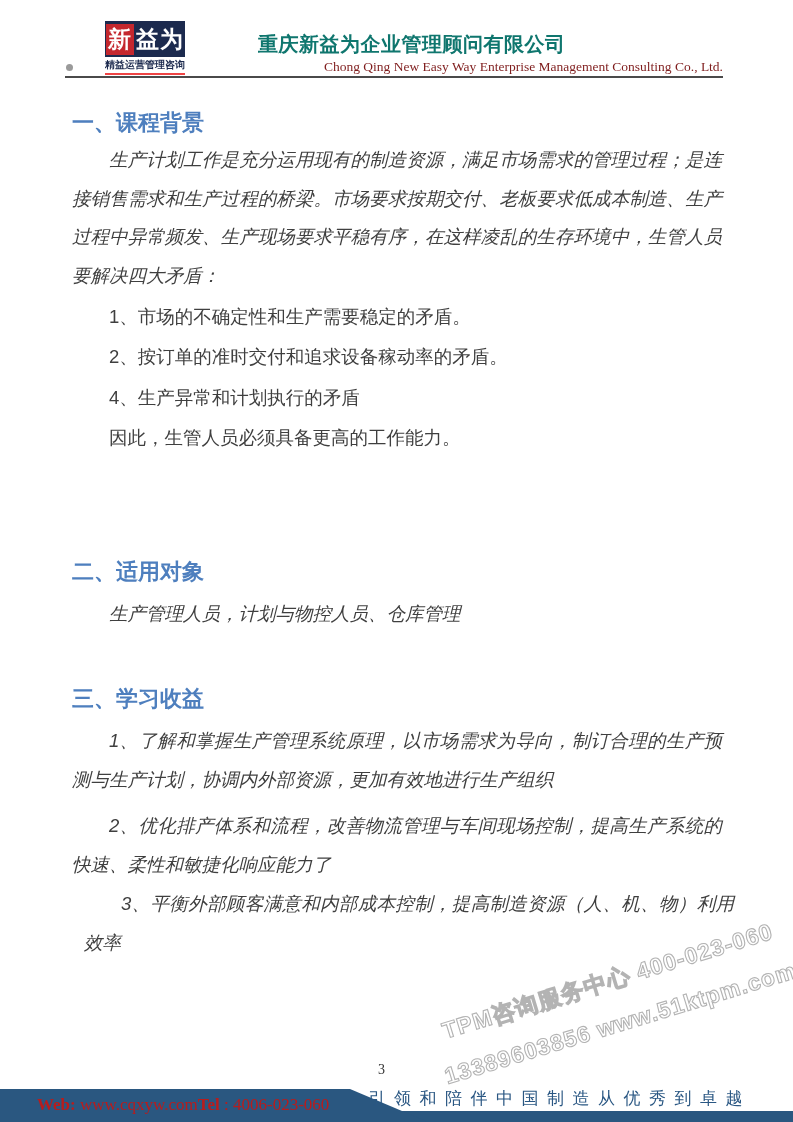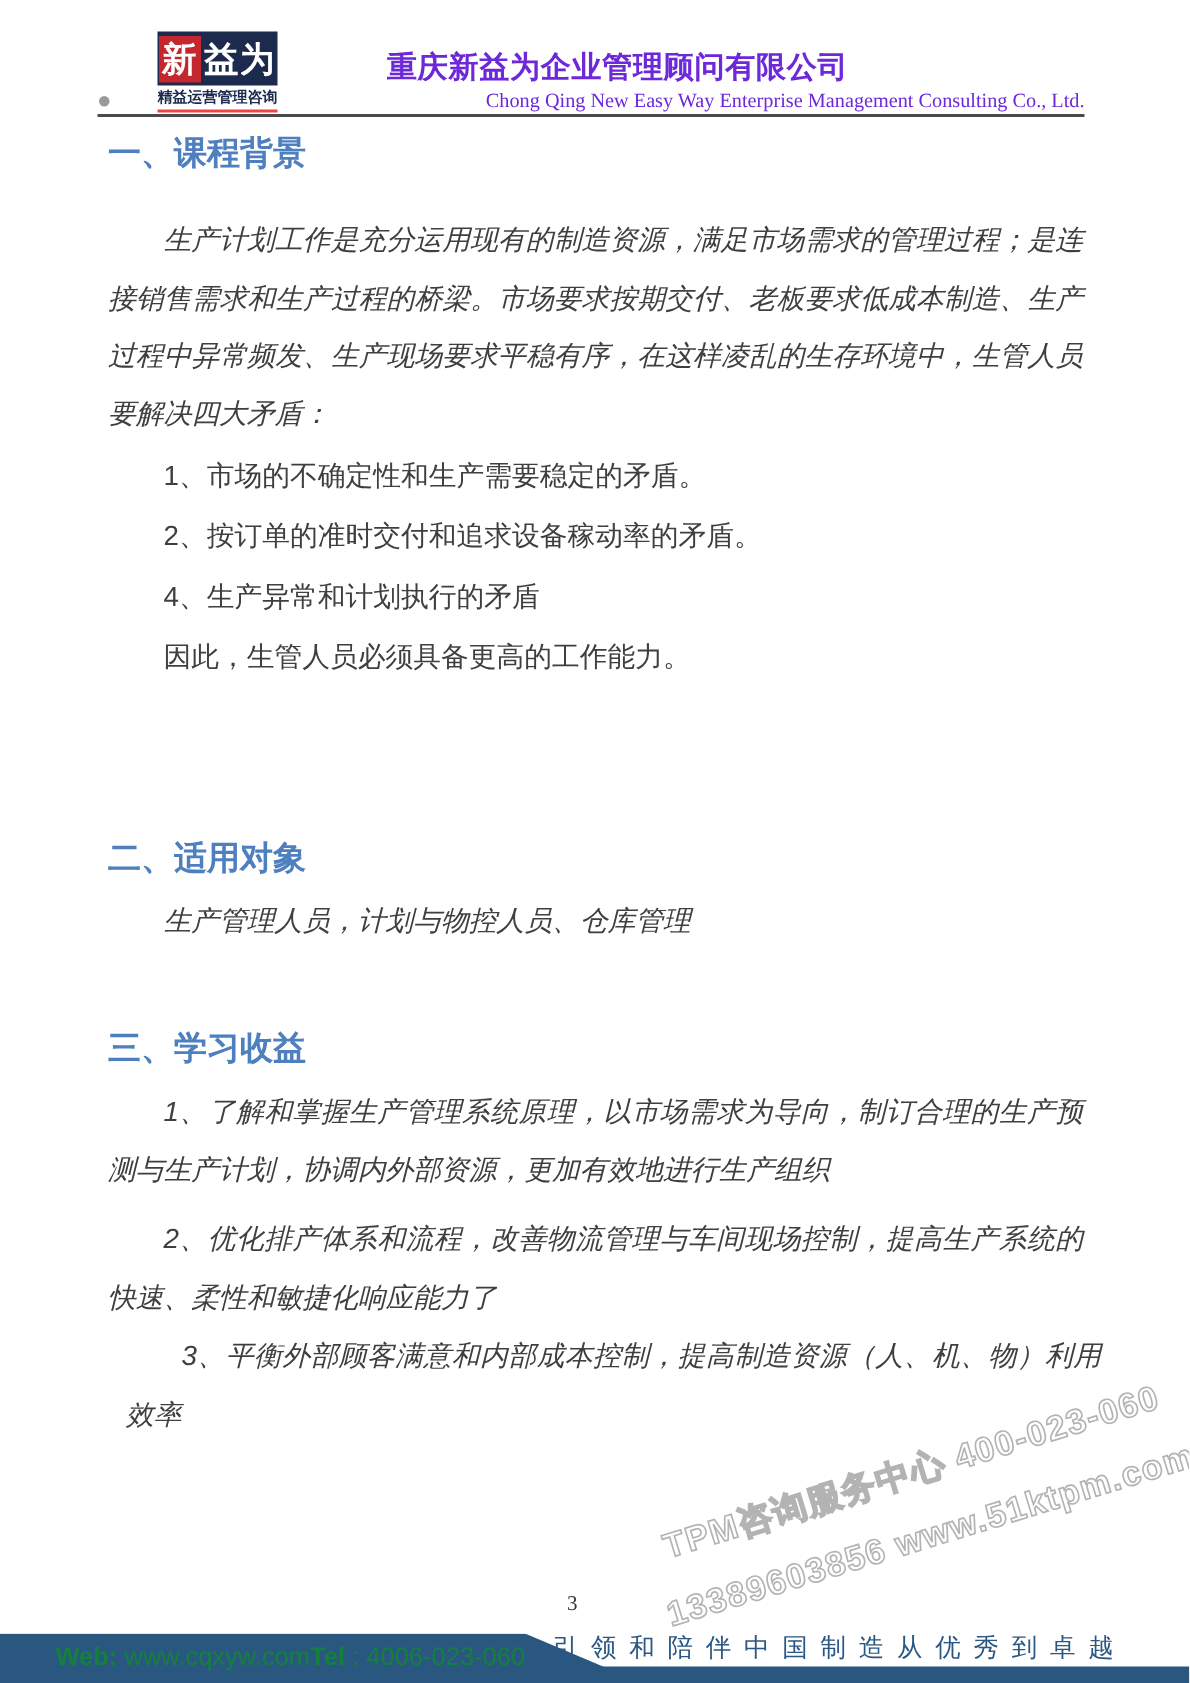--- a/index.html
+++ b/index.html
@@ -23,45 +23,45 @@
     margin-top:1px; width:80px; text-align:center;
     font-size:10px; font-weight:bold; color:#1c2a4e;
     border-bottom:2px solid #ef4444; padding-bottom:1px; white-space:nowrap; overflow:hidden;
   }
   .header-dot {
     position:absolute; left:66px; top:64px; width:7px; height:7px;
     border-radius:50%; background:#9a9a9a;
   }
   .company-cn {
     position:absolute; left:258px; top:31px;
-    font-size:20px; font-weight:bold; color:#6d28d9; letter-spacing:0.5px;
+    font-size:20px; font-weight:bold; color:#0f766e; letter-spacing:0.5px;
     white-space:nowrap;
     text-align:right;
   }
   .company-en {
     position:absolute; right:70px; top:59px;
     font-family:"Liberation Serif", serif;
-    font-size:13.5px; color:#6d28d9; white-space:nowrap;
+    font-size:13.5px; color:#7f1d1d; white-space:nowrap;
   }
   .header-rule {
     position:absolute; left:65px; top:76px; width:658px; height:2px;
     background:#4a4a4a;
   }
 
   
   .sec-title {
     position:absolute; left:72px;
     font-size:22px; font-weight:bold; color:#4e7fbe; white-space:nowrap;
   }
   .body-text {
     position:absolute; left:72px; width:650px;
     font-size:18.5px; line-height:38.5px; color:#3f3f3f;
     text-align:justify; text-indent:2em;font-style:italic;
   }
-  #sec1-title { top:87px; }
+  #sec1-title { top:108px; }
   #sec1-intro { top:141px; }
   .list-block { position:absolute; left:72px; width:650px; top:297px; }
   .list-block p {
     font-size:18.5px; line-height:40.3px; color:#3f3f3f; text-indent:2em;
   }
   #sec2-title { top:557px; }
   #sec2-intro { top:595px; }
   #sec3-title { top:684px; }
   #sec3-p1 { top:722px; }
   #sec3-p2 { top:807px; }
@@ -87,22 +87,23 @@
   
   .footer-strip {
     position:absolute; left:0; right:0; bottom:0; height:11px; background:#2a5780;
   }
   .footer-bar {
     position:absolute; left:0; bottom:0; width:428px; height:33px;
     background:#2a5780;
     clip-path:polygon(0 0, 350px 0, 428px 100%, 0 100%);
   }
   .footer-contact {
-    position:absolute; left:37px; bottom:7px; color:#15803d; font-size:17px;
+    position:absolute; left:37px; bottom:7px; color:#b91c1c; font-size:17px;
     white-space:nowrap;
+    font-family:Liberation Serif, serif;
   }
   .footer-contact .lbl { font-weight:bold; }
   .footer-slogan {
     position:absolute; right:42px; bottom:15px;
     font-size:17px; font-weight:normal; color:#2a5783;
     letter-spacing:8.5px; white-space:nowrap; line-height:1;
   }
 </style>
 </head>
 <body>

